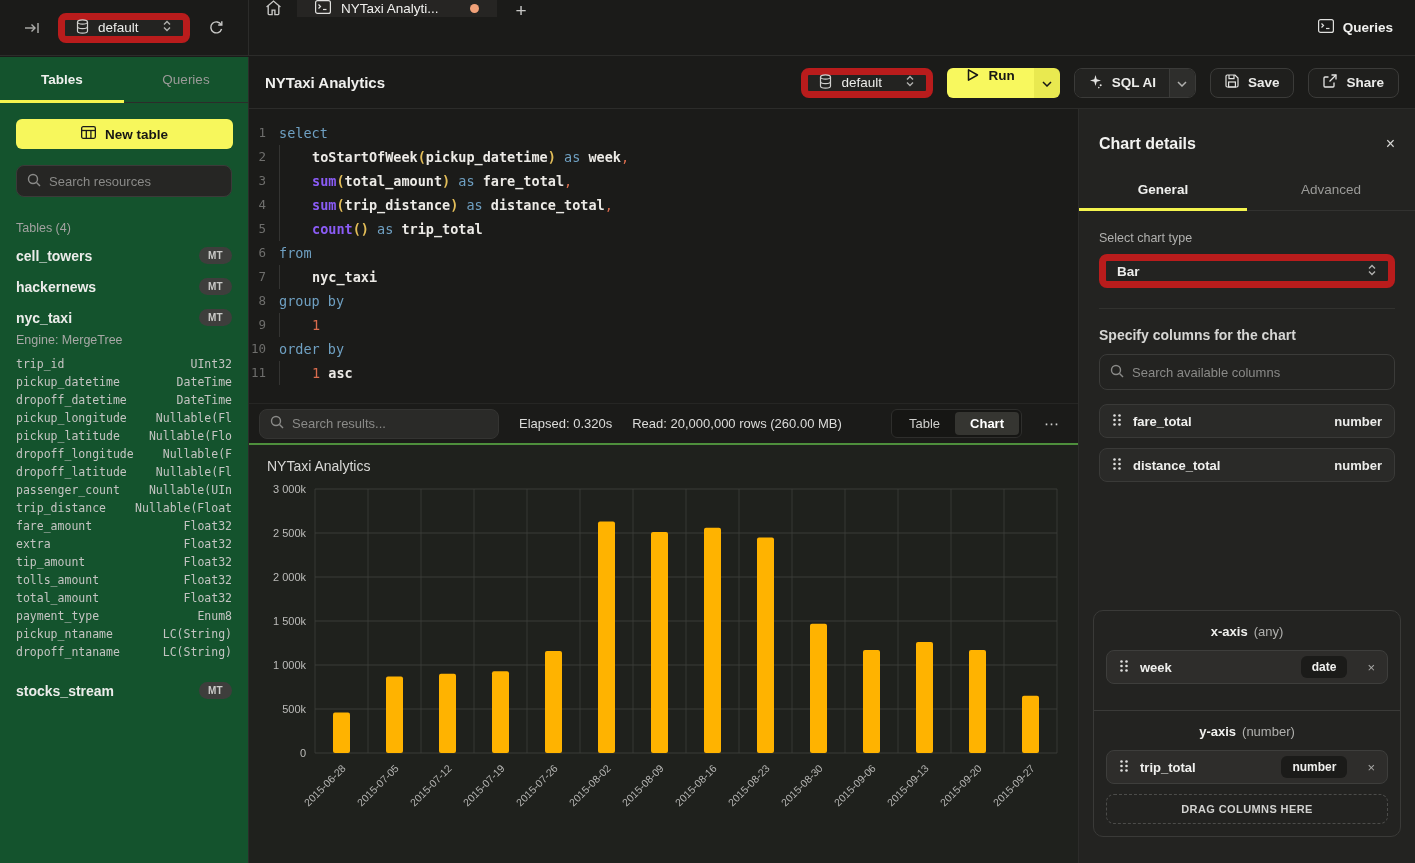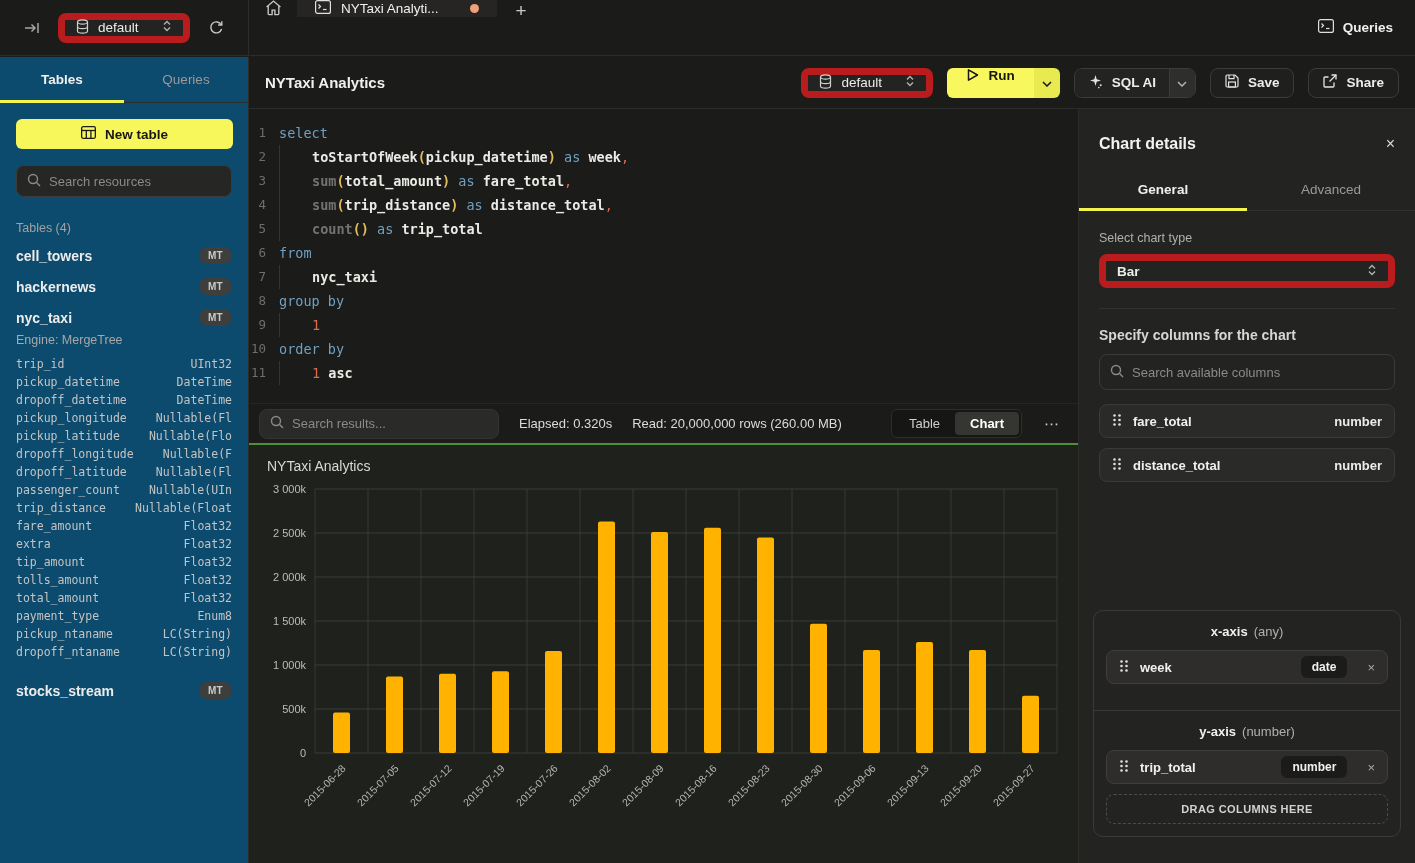--- a/index.html
+++ b/index.html
@@ -15,21 +15,21 @@
   .select .grow { flex:1; }
   .db-select { width:132px; }
   .tabstrip { flex:1; display:flex; align-items:flex-start; }
   .tab-home { width:48px; display:flex; align-items:center; justify-content:center; }
   .tab-active { background:#262523; display:flex; align-items:center; gap:10px; padding:0 18px; width:200px; font-size:13.5px; color:#f0f0ee; }
   .tab-active .dot { width:9px; height:9px; border-radius:50%; background:#f0a179; margin-left:auto; }
   .tab-plus { width:48px; display:flex; align-items:center; justify-content:center; font-size:19px; color:#c8c8c6; }
   .topbar-right { display:flex; align-items:center; gap:9px; padding:0 22px; margin-left:auto; font-size:13.5px; font-weight:700; color:#f0f0ee; }
 
   
-  .sidebar { position:absolute; left:0; top:57px; bottom:0; width:249px; background:#0c4a6e; border-right:1px solid #2c2c2a; overflow:hidden; }
+  .sidebar { position:absolute; left:0; top:57px; bottom:0; width:249px; background:#14532d; border-right:1px solid #2c2c2a; overflow:hidden; }
   .side-tabs { display:flex; height:46px; border-bottom:1px solid #2c2c2a; }
   .side-tab { flex:1; display:flex; align-items:center; justify-content:center; font-size:13.5px; color:#9a9a98; position:relative; cursor:pointer; }
   .side-tab.active { color:#f0f0ee; font-weight:700; }
   .side-tab.active::after { content:""; position:absolute; left:0; right:0; bottom:-1px; height:3px; background:#f4f44e; }
   .new-table-btn { margin:16px; height:30px; background:#f7f75c; color:#171715; border:none; border-radius:6px; font-weight:700; font-size:13.5px; display:flex; align-items:center; justify-content:center; gap:9px; width:217px; cursor:pointer; font-family:"Liberation Sans",sans-serif; }
   .search-box { margin:1px 16px 0; height:32px; border:1px solid #3b3b39; background:#262624; border-radius:8px; display:flex; align-items:center; gap:8px; padding:0 10px; }
   .search-box input { background:transparent; border:none; outline:none; color:#d8d8d6; font-size:13px; width:100%; font-family:"Liberation Sans",sans-serif; }
   .search-box input::placeholder { color:#8a8a88; }
   .side-section-label { margin:24px 16px 5px; color:#a2a2a0; font-size:12.5px; }
   .table-row { display:flex; justify-content:space-between; align-items:center; padding:7px 16px; cursor:pointer; }
@@ -57,21 +57,21 @@
   .content { flex:1; display:flex; flex-direction:column; min-width:0; }
 
   
   .editor { height:294px; flex:none; padding-top:12px; background:#1b1b19; overflow:hidden; }
   .code-line { display:flex; height:24px; line-height:24px; font-family:"DejaVu Sans Mono", monospace; font-size:13.5px; }
   .ln { width:30px; text-align:right; color:#6e6e6c; padding-right:13px; flex:none; font-size:12.5px; }
   .ind { display:inline-block; width:33px; border-left:1px solid #343432; height:24px; }
   .code-line span { white-space:pre; }
   .tk-kw { color:#6fa0c2; }
   .tk-fn,.tk-id { color:#eceae6; font-weight:bold; }
-  .tk-ag { color:#737373; font-weight:bold; }
+  .tk-ag { color:#8b5cf6; font-weight:bold; }
   .tk-par { color:#e2bd58; font-weight:bold; }
   .tk-pun,.tk-num { color:#da6c4e; }
 
   
   .results-bar { height:40px; flex:none; display:flex; align-items:center; gap:20px; padding:0 10px; border-top:1px solid #262624; }
   .results-search { width:240px; height:30px; margin:0; background:#2a2a28; border:1px solid #343432; }
   .stat { font-size:13px; color:#dcdcda; white-space:nowrap; }
   .seg-toggle { margin-left:auto; display:flex; background:#161614; border:1px solid #2e2e2c; border-radius:6px; padding:2px; }
   .seg-item { padding:4px 15px; font-size:13px; color:#cfcfcd; border-radius:4px; cursor:pointer; }
   .seg-item.active { background:#353531; color:#ffffff; font-weight:700; }

